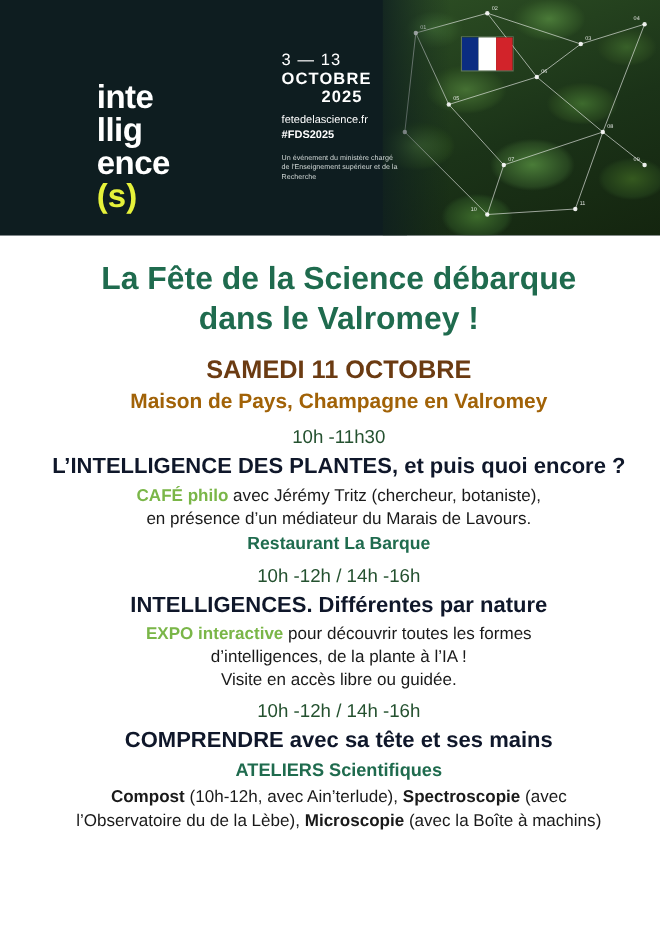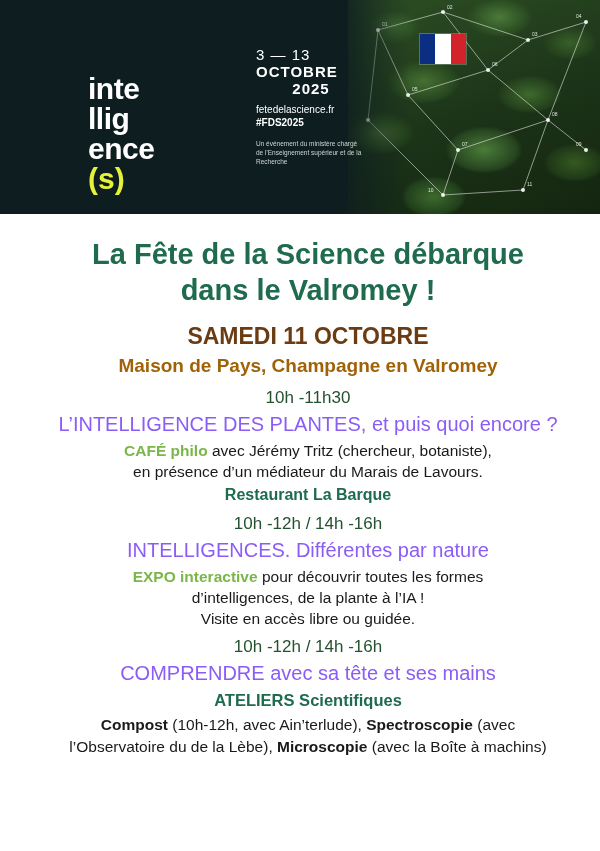--- a/index.html
+++ b/index.html
@@ -122,22 +122,22 @@
     margin: 2px 0 8px 0;
   }
   .slot { margin-bottom: 3px; }
   .time {
     color: #24512f;
     font-size: 17px;
     line-height: 24px;
     margin: 6px 0 1px 0;
   }
   .head-green {
-    color: #8b5cf6;
-    font-weight: normal;
+    color: #0f172a;
+    font-weight: bold;
     font-size: 20px;
     line-height: 26px;
     margin: 0 0 3px 0;
   }
   .desc {
     color: #1a1a1a;
     font-size: 15.5px;
     line-height: 21px;
     margin: 0;
   }

